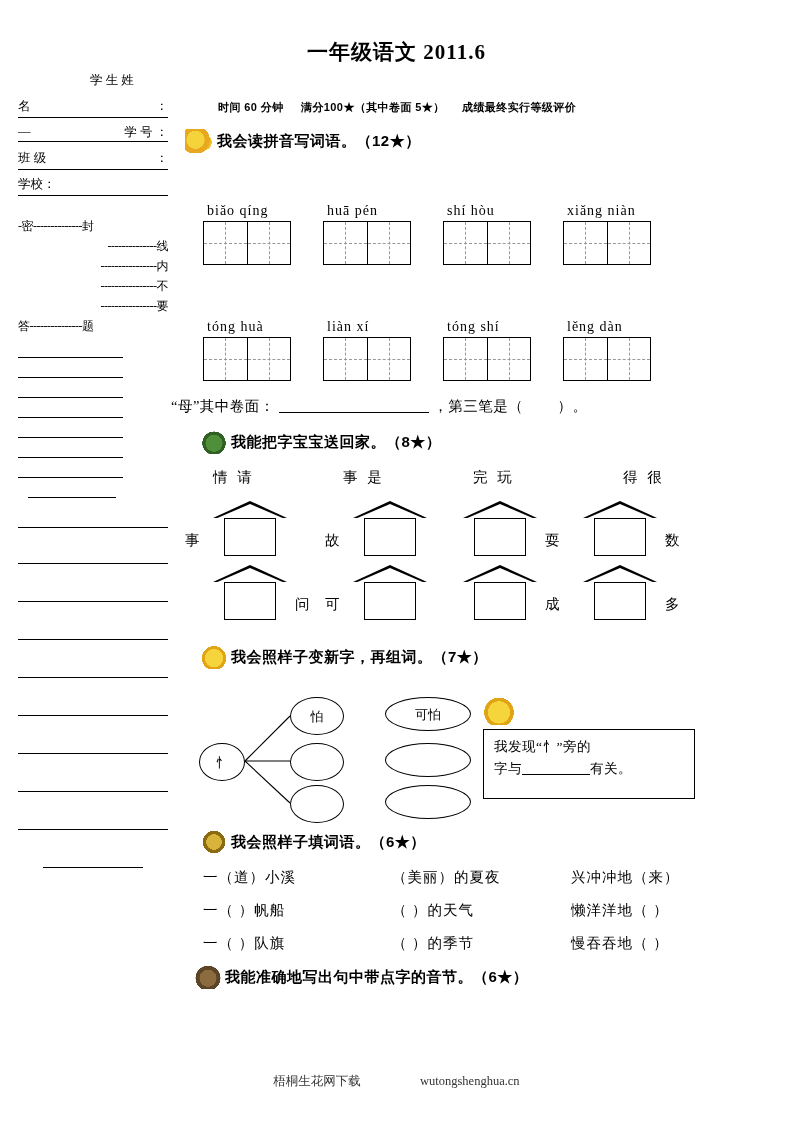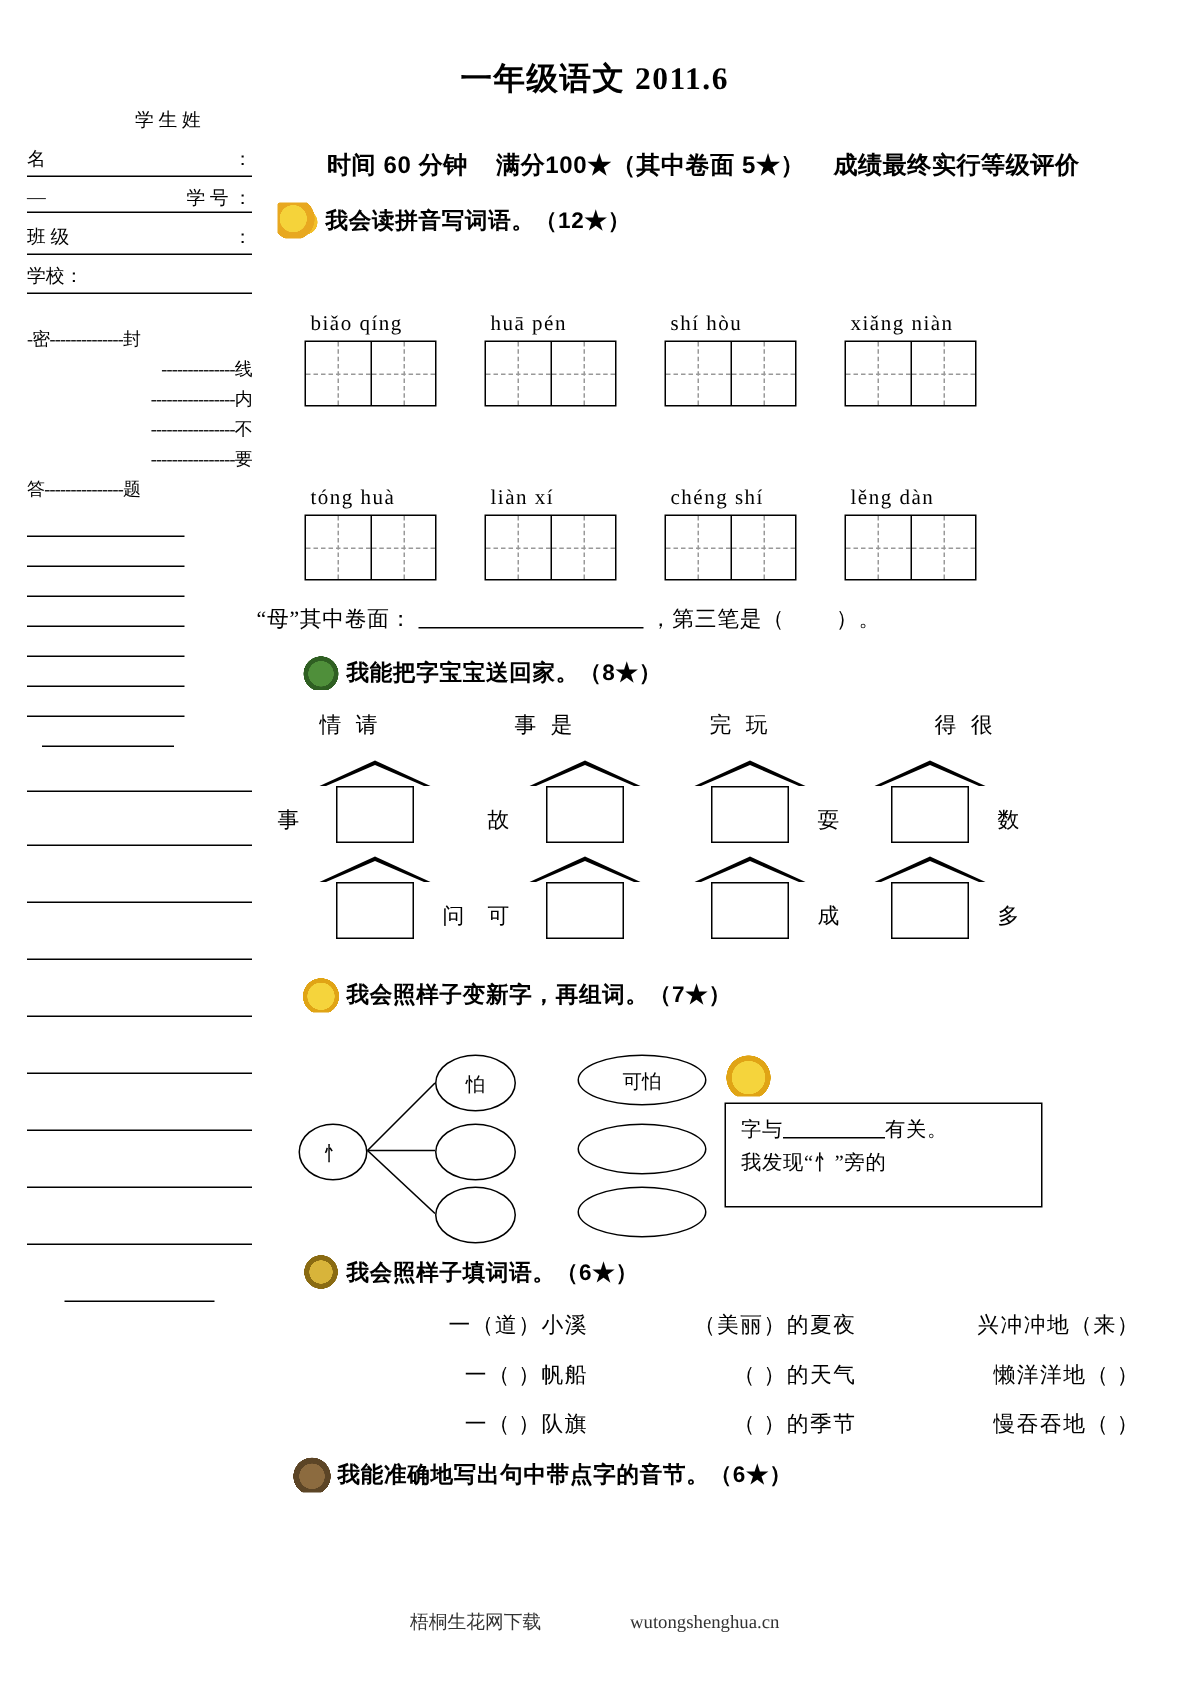--- a/index.html
+++ b/index.html
@@ -73,21 +73,21 @@
   }
 
   
   .body-col {
     position: absolute;
     left: 185px;
     top: 100px;
     width: 575px;
   }
   .exam-meta {
-    font-size: 16px;
+    font-size: 11px;
     font-weight: bold;
     letter-spacing: 0.4px;
     margin-left: 8px;
     font-family: "Liberation Sans", sans-serif;
     padding-left: 25px;
   }
   .exam-meta span { margin-right: 14px; }
 
   
   .sec {
@@ -251,21 +251,20 @@
     height: 13px;
     vertical-align: -2px;
   }
 
   
   .fill-row {
     display: flex;
     font-size: 14.5px;
     margin-top: 14px;
     letter-spacing: 1px;
-    text-align: right;
   }
   .fill-a { width: 190px; }
   .fill-b { width: 180px; }
   .fill-c { width: 190px; }
 
   
   .footer {
     position: absolute;
     left: 0;
     top: 1073px;
@@ -412,21 +411,21 @@
             </div>
         </div>
         <div class="word-block">
           <div class="pinyin">liàn  xí</div>
           <div class="tzg">
               <div class="cell"></div>
               <div class="cell"></div>
             </div>
         </div>
         <div class="word-block">
-          <div class="pinyin">chéng shí</div>
+          <div class="pinyin">tóng shí</div>
           <div class="tzg">
               <div class="cell"></div>
               <div class="cell"></div>
             </div>
         </div>
         <div class="word-block" style="margin-right:0">
           <div class="pinyin">lěng dàn</div>
           <div class="tzg">
               <div class="cell"></div>
               <div class="cell"></div>
@@ -537,24 +536,24 @@
         <div class="ell" style="left:105px;top:62px;width:54px;height:38px"></div>
         <div class="ell" style="left:105px;top:104px;width:54px;height:38px"></div>
 
         <div class="ell" style="left:200px;top:16px;width:86px;height:34px">可怕</div>
         <div class="ell" style="left:200px;top:62px;width:86px;height:34px"></div>
         <div class="ell" style="left:200px;top:104px;width:86px;height:34px"></div>
 
         <span class="sec-icon ic-duck" style="position:absolute;left:295px;top:16px;width:38px;height:28px"></span>
 
         <div class="bubble" style="left:298px;top:48px;width:212px;height:70px">
+          <div>我发现“忄”旁的</div>
           <div>
             <span>字与</span><span class="bl"></span><span>有关。</span>
           </div>
-          <div>我发现“忄”旁的</div>
         </div>
       </div>
     </div>
 
     <div class="sec" style="margin-top:14px">
       <div class="sec-head" style="margin-left:14px">
         <span class="sec-icon ic-bug"></span>
         <span>我会照样子填词语。（6★）</span>
       </div>
 

